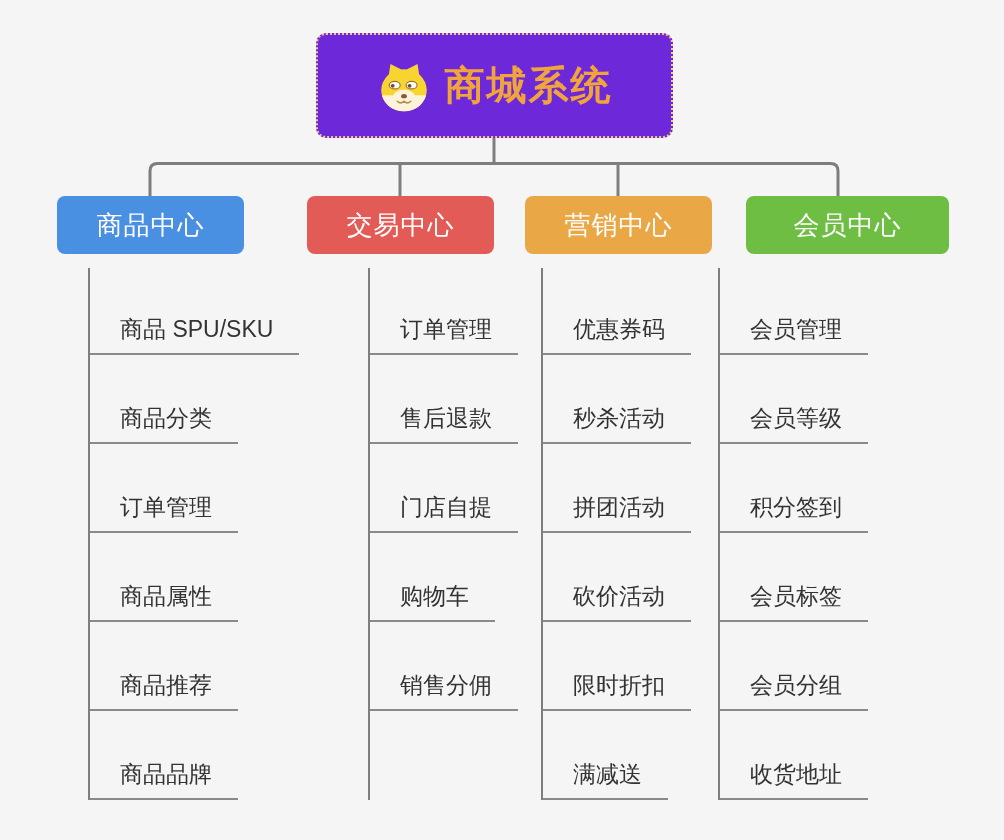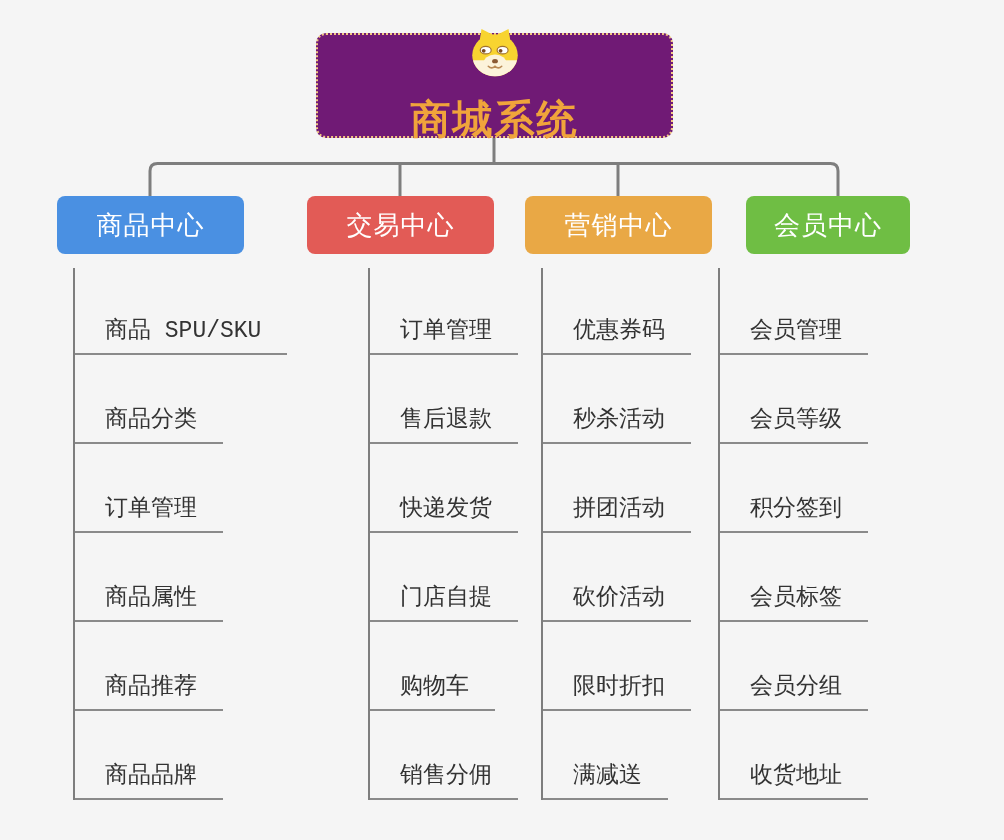--- a/index.html
+++ b/index.html
@@ -9,40 +9,40 @@
     background: #f5f5f5;
   }
   .stage { position: relative; width: 1004px; height: 840px; background: #f5f5f5; overflow: hidden; }
 
   
   .connectors { position: absolute; left: 0; top: 0; width: 1004px; height: 840px; }
 
   
   .root-node {
     position: absolute; left: 316px; top: 33px; width: 357px; height: 105px;
-    background: #701a75; border: 2px dotted #f3c882; border-radius: 10px;
+    background: #6d28d9; border: 2px dotted #f3c882; border-radius: 10px;
     box-sizing: border-box;
-    display: flex; align-items: center; justify-content: center; gap: 14px; flex-direction: column;
+    display: flex; align-items: center; justify-content: center; gap: 14px;
   }
   .root-title { font-size: 40px; font-weight: 600; letter-spacing: 2px; }
 
   
   .branch {
     position: absolute; top: 196px; height: 58px; border-radius: 8px;
     display: flex; align-items: center; justify-content: center;
     color: #ffffff; font-size: 26px; letter-spacing: 1px;
   }
   .branch.b0 { left: 57px;  width: 187px; }
   .branch.b1 { left: 307px; width: 187px; }
   .branch.b2 { left: 525px; width: 187px; }
-  .branch.b3 { left: 746px; width: 164px; }
+  .branch.b3 { left: 746px; width: 203px; }
 
   
   .column { position: absolute; top: 268px; display: flex; flex-direction: column; }
-  .column.c0 { left: 73px; font-family: Liberation Mono, monospace; }
+  .column.c0 { left: 88px; }
   .column.c1 { left: 339px; margin-left: 29px; }
   .column.c2 { left: 541px; }
   .column.c3 { left: 718px; }
   .column::before {
     content: ""; position: absolute; left: 0; top: 0;
     width: 2px; height: 532px; background: #7e7e7e;
   }
   .item {
     height: 89px; box-sizing: border-box;
     display: flex; align-items: flex-end;
@@ -101,21 +101,20 @@
     <div class="item">商品分类</div>
     <div class="item">订单管理</div>
     <div class="item">商品属性</div>
     <div class="item">商品推荐</div>
     <div class="item">商品品牌</div>
   </div>
 
   <div class="column c1">
     <div class="item">订单管理</div>
     <div class="item">售后退款</div>
-    <div class="item">快递发货</div>
     <div class="item">门店自提</div>
     <div class="item">购物车</div>
     <div class="item">销售分佣</div>
   </div>
 
   <div class="column c2">
     <div class="item">优惠券码</div>
     <div class="item">秒杀活动</div>
     <div class="item">拼团活动</div>
     <div class="item">砍价活动</div>

